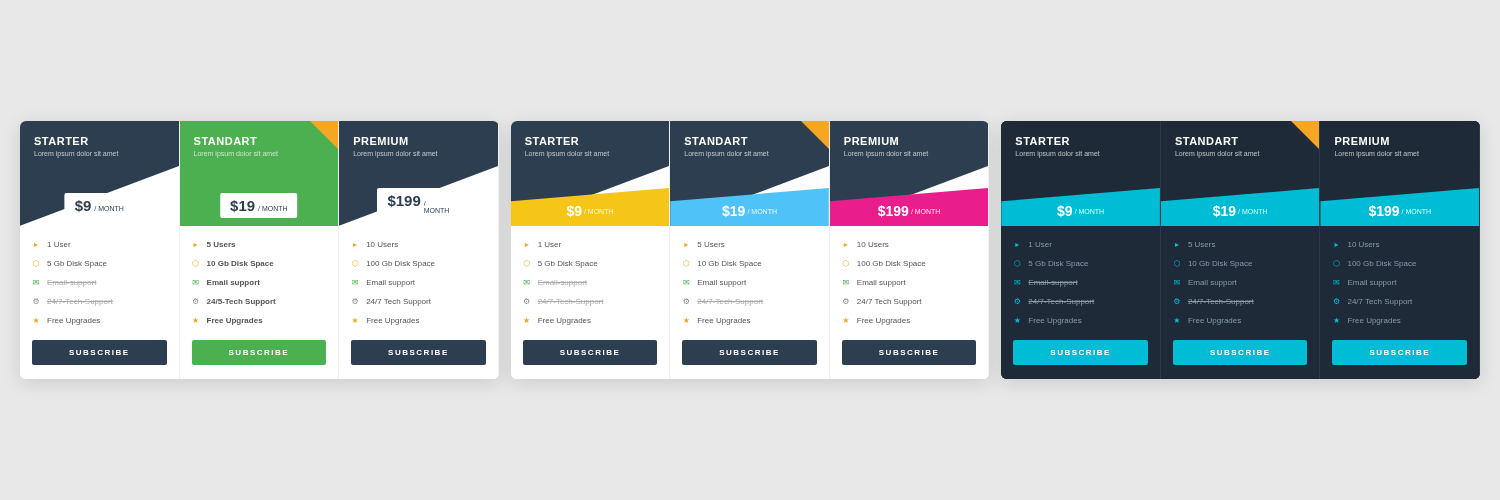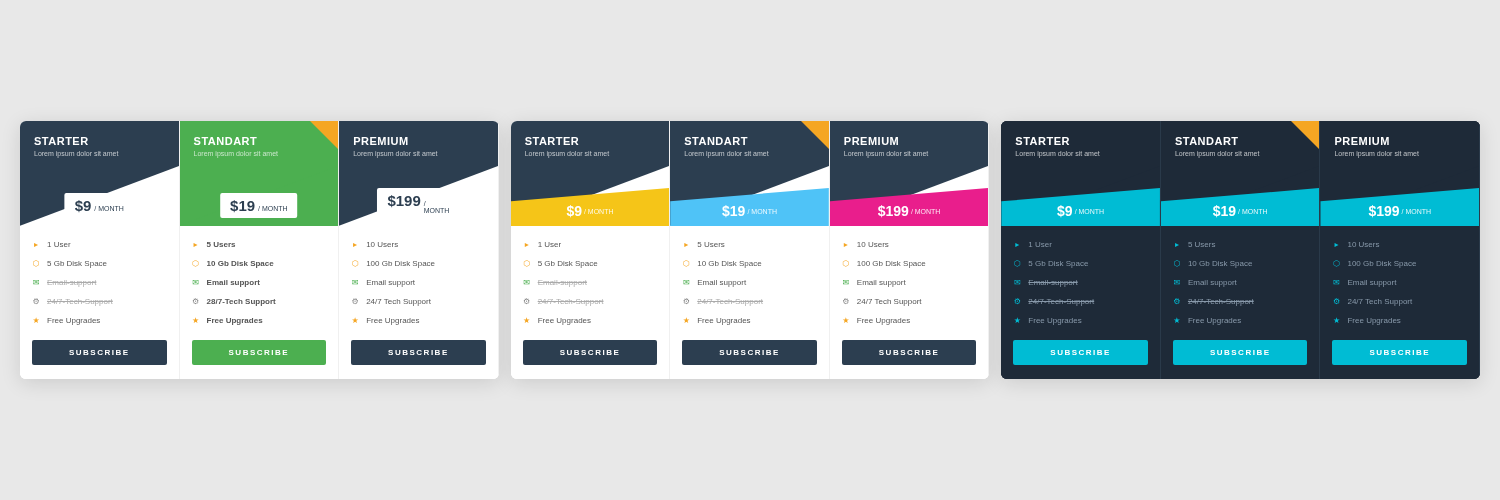--- a/index.html
+++ b/index.html
@@ -97,21 +97,21 @@
           <div style="display: flex; align-items: center; gap: 5px;">
             <span style="width: 12px; height: 12px; display: flex; align-items: center; justify-content: center; font-size: 8px; color: rgb(245, 166, 35); flex-shrink: 0;">⬡</span>
             <span style="font-size: 8px; color: rgb(85, 85, 85); text-decoration: none; font-weight: 600;">10 Gb Disk Space</span>
           </div>
           <div style="display: flex; align-items: center; gap: 5px;">
             <span style="width: 12px; height: 12px; display: flex; align-items: center; justify-content: center; font-size: 8px; color: rgb(76, 175, 80); flex-shrink: 0;">✉</span>
             <span style="font-size: 8px; color: rgb(85, 85, 85); text-decoration: none; font-weight: 600;">Email support</span>
           </div>
           <div style="display: flex; align-items: center; gap: 5px;">
             <span style="width: 12px; height: 12px; display: flex; align-items: center; justify-content: center; font-size: 8px; color: rgb(136, 136, 136); flex-shrink: 0;">⚙</span>
-            <span style="font-size: 8px; color: rgb(85, 85, 85); text-decoration: none; font-weight: 600;">28/7-Tech Support</span>
+            <span style="font-size: 8px; color: rgb(85, 85, 85); text-decoration: none; font-weight: 600;">24/5-Tech Support</span>
           </div>
           <div style="display: flex; align-items: center; gap: 5px;">
             <span style="width: 12px; height: 12px; display: flex; align-items: center; justify-content: center; font-size: 8px; color: rgb(245, 166, 35); flex-shrink: 0;">★</span>
             <span style="font-size: 8px; color: rgb(85, 85, 85); text-decoration: none; font-weight: 600;">Free Upgrades</span>
           </div>
         </div>
         <div style="padding: 6px 12px 14px; background: white;"><button style="width: 100%; padding: 8px 4px; border: none; font-size: 8px; font-weight: 700; letter-spacing: 1.5px; cursor: pointer; border-radius: 2px; text-transform: uppercase; background: rgb(76, 175, 80); color: white;">SUBSCRIBE</button></div>
       </div>
       <div style="width: 160px; display: flex; flex-direction: column; position: relative; overflow: hidden; background: white; border-right: 1px solid rgb(240, 240, 240);">
         <div style="position: relative; height: 105px; overflow: hidden; background: rgb(44, 62, 80);">

